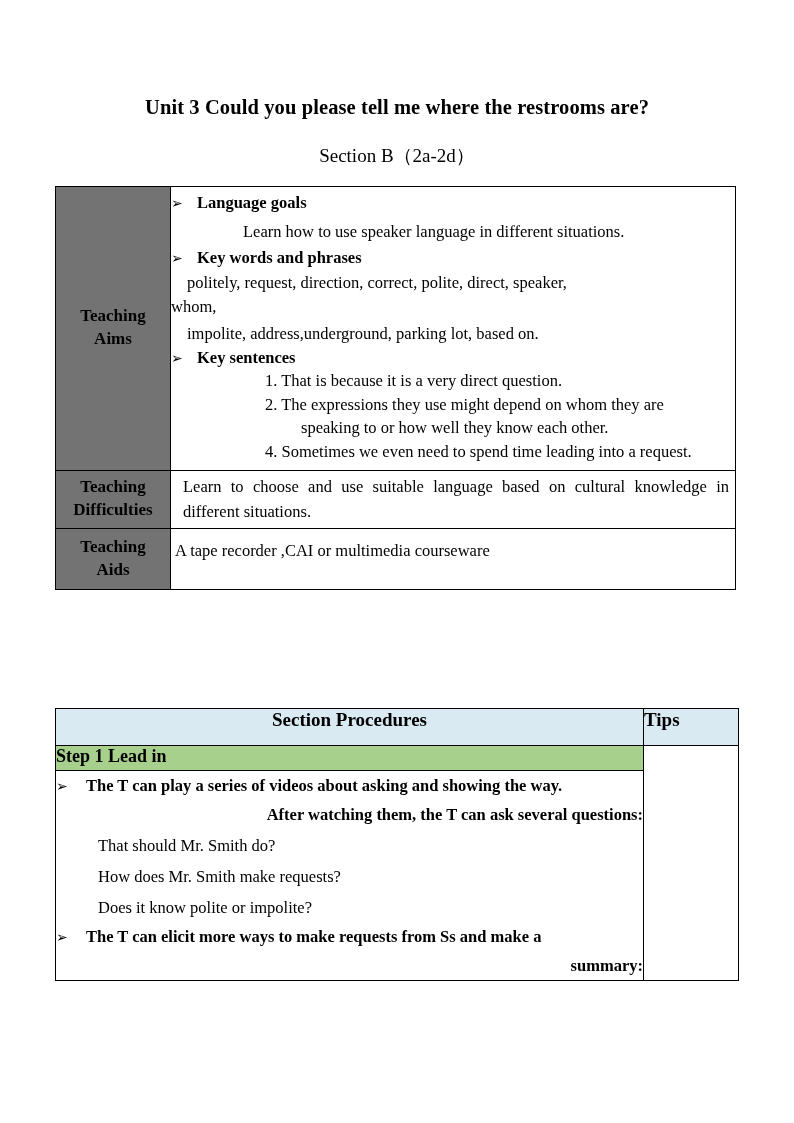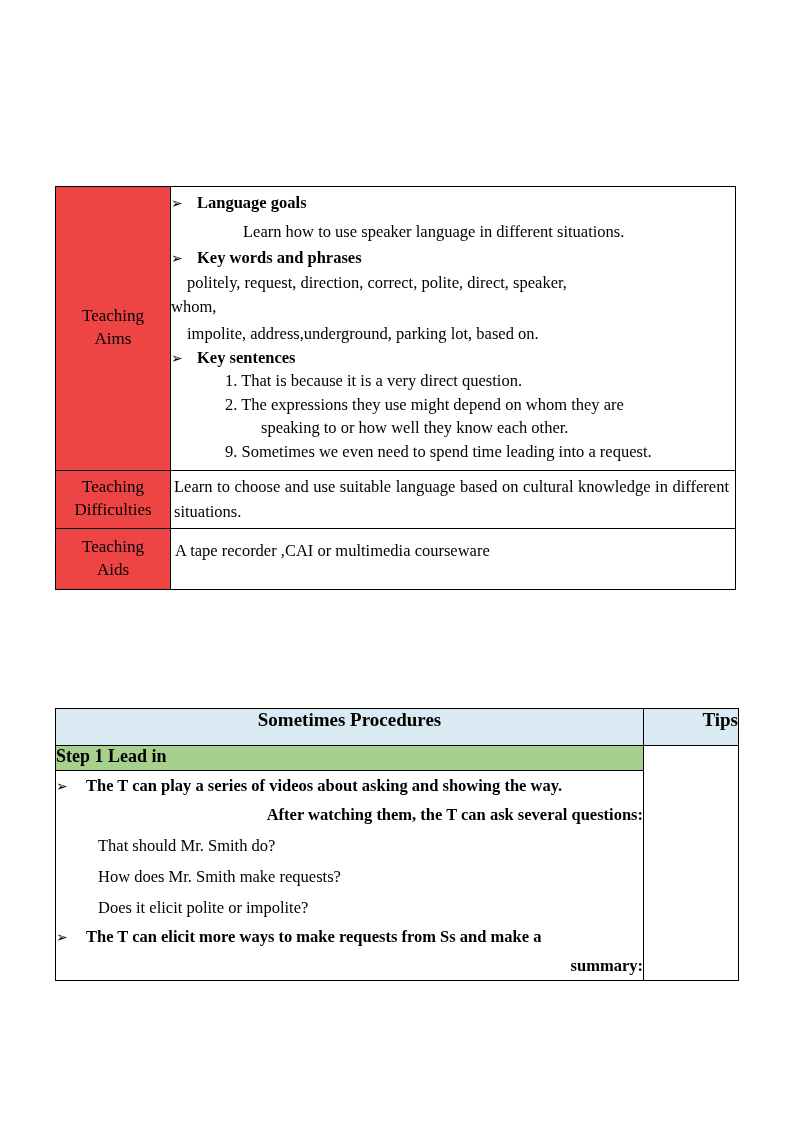--- a/index.html
+++ b/index.html
@@ -55,23 +55,23 @@
     border-collapse: collapse;
     table-layout: fixed;
   }
   .table1 td {
     border: 1px solid #000000;
     vertical-align: middle;
     padding: 0;
   }
   .t1-label {
     width: 114px;
-    background: #ef4444;
-    text-align: center;
-    font-weight: normal;
+    background: #737373;
+    text-align: center;
+    font-weight: bold;
     font-size: 17px;
     line-height: 1.35;
     padding: 2px 2px;
   }
   .t1-body {
     padding: 6px 8px 6px 6px;
     font-size: 16px;
     line-height: 1.0;
   }
 
@@ -104,31 +104,32 @@
     font-size: 16.5px;
     line-height: 1.3;
     padding: 0 0 2px 0;
     font-family: Liberation Serif, serif;
   }
   .num-line {
     font-size: 16.5px;
     line-height: 1.32;
     padding: 1px 0 1px 72px;
     text-indent: -18px;
+    margin-left: 40px;
   }
   .num-line.cont {
     text-indent: 0;
     padding-left: 90px;
   }
 
   .t1-text {
     font-size: 16.5px;
     line-height: 1.55;
     text-align: justify;
-    padding: 3px 6px 3px 3px;
+    padding: 3px 6px 3px 12px;
   }
   .t1-text.single { line-height: 1.5; padding: 10px 6px 25px 4px; }
 
   
   .table2 {
     position: absolute;
     left: 55px;
     top: 708px;
     width: 684px;
     border-collapse: collapse;
@@ -142,21 +143,21 @@
   .t2-head-proc {
     background: #daeaf3;
     text-align: center;
     font-weight: bold;
     font-size: 19px;
     height: 36px;
     vertical-align: middle;
   }
   .t2-head-tips {
     background: #daeaf3;
-    text-align: right;
+    text-align: left;
     font-weight: bold;
     font-size: 19px;
     width: 94px;
     height: 36px;
     vertical-align: middle;
   }
   .t2-step {
     background: #a8d08d;
     font-weight: bold;
     font-size: 18px;
@@ -187,20 +188,22 @@
     font-weight: normal;
     font-size: 16.5px;
     padding: 7px 0 4px 42px;
   }
 </style>
 </head>
 <body>
 
 <div class="page">
 
+  <div class="title-main">Unit 3 Could you please tell me where the restrooms are?</div>
+  <div class="title-sub">Section B（2a-2d）</div>
 
   <table class="table1">
     <tbody>
       <tr>
         <td class="t1-label">
           <div>Teaching</div>
           <div>Aims</div>
         </td>
         <td class="t1-body">
           <div class="aims-block">
@@ -219,21 +222,21 @@
             <div class="flush-line">whom,</div>
             <div class="indent-line tight">impolite, address,underground, parking lot, based on.</div>
 
             <div class="bullet-line">
               <span class="bullet-glyph">➢</span>
               <span class="bullet-text">Key sentences</span>
             </div>
             <div class="num-line">1. That is because it is a very direct question.</div>
             <div class="num-line">2. The expressions they use might depend on whom they are</div>
             <div class="num-line cont">speaking to or how well they know each other.</div>
-            <div class="num-line">9. Sometimes we even need to spend time leading into a request.</div>
+            <div class="num-line">4. Sometimes we even need to spend time leading into a request.</div>
 
           </div>
         </td>
       </tr>
 
       <tr>
         <td class="t1-label">
           <div>Teaching</div>
           <div>Difficulties</div>
         </td>
@@ -250,41 +253,41 @@
         <td>
           <div class="t1-text single">A tape recorder ,CAI or multimedia courseware</div>
         </td>
       </tr>
     </tbody>
   </table>
 
   <table class="table2">
     <tbody>
       <tr>
-        <td class="t2-head-proc">Sometimes Procedures</td>
+        <td class="t2-head-proc">Section Procedures</td>
         <td class="t2-head-tips">Tips</td>
       </tr>
       <tr>
         <td class="t2-step">Step 1 Lead in</td>
         <td class="t2-tips-cell" rowspan="2">
           <div></div>
         </td>
       </tr>
       <tr>
         <td class="t2-body">
 
           <div class="p-bullet">
             <span class="bullet-glyph">➢</span>
             <span class="bullet-text">The T can play a series of videos about asking and showing the way.</span>
           </div>
           <div class="p-sub-bold">After watching them, the T can ask several questions:</div>
 
           <div class="p-q">That should Mr. Smith do?</div>
           <div class="p-q">How does Mr. Smith make requests?</div>
-          <div class="p-q">Does it elicit polite or impolite?</div>
+          <div class="p-q">Does it know polite or impolite?</div>
 
           <div class="p-bullet">
             <span class="bullet-glyph">➢</span>
             <span class="bullet-text">The T can elicit more ways to make requests from Ss and make a</span>
           </div>
           <div class="p-sub-bold">summary:</div>
 
         </td>
       </tr>
     </tbody>

